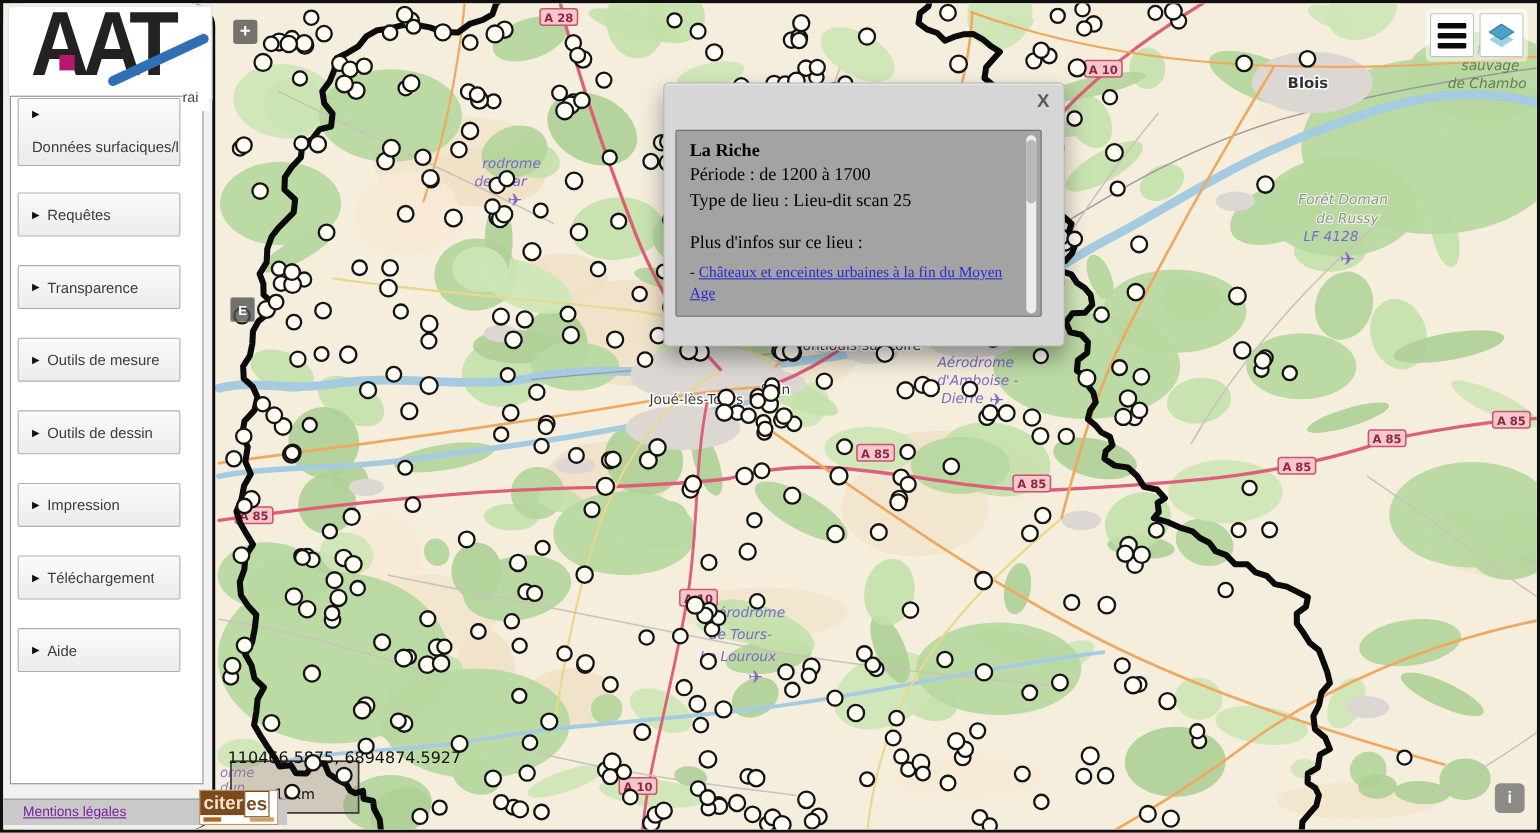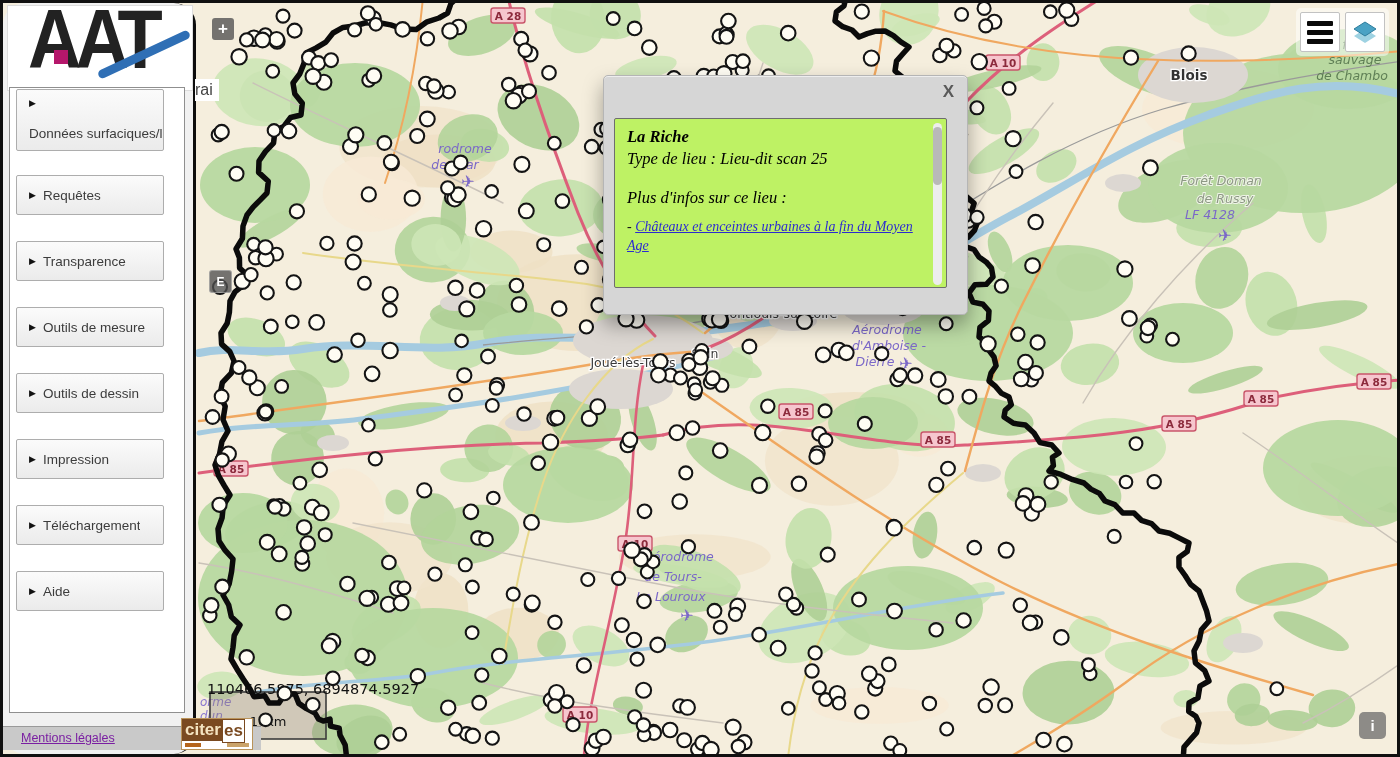--- a/index.html
+++ b/index.html
@@ -28,41 +28,41 @@
             background:rgba(255,255,255,.5);border-radius:5px;}
   .sq-btn{width:38px;height:38px;background:#fff;border:1px solid #c2c2c2;border-radius:2px;
           display:flex;flex-direction:column;align-items:center;justify-content:center;gap:4px;cursor:pointer;}
   .hbar{width:26px;height:5px;background:#0a0a0a;border-radius:1px;}
   
   .popup{position:absolute;left:600px;top:72px;width:363px;height:238px;z-index:30;
          background:#d6d6d6;border:1px solid #b5b5b5;border-radius:5px;
          box-shadow:0 10px 20px rgba(0,0,0,.35), inset 0 1px 0 #eee;}
   .popup-title{position:absolute;left:13px;top:26px;font-size:12.5px;color:#222;margin-top:28px;}
   .popup-close{position:absolute;right:13px;top:6px;font-size:17px;font-weight:bold;color:#5a5a5a;cursor:pointer;}
-  .popup-body{position:absolute;left:10px;top:42px;width:333px;height:170px;background:#bef264;
+  .popup-body{position:absolute;left:10px;top:42px;width:333px;height:170px;background:#a3a3a3;
               border:1px solid #6e6e6e;border-radius:2px;box-sizing:border-box;padding:7px 26px 6px 12px;
-              font-family:"Liberation Serif",serif;font-size:16.5px;line-height:1.35;color:#000;overflow:hidden;font-style:italic;}
+              font-family:"Liberation Serif",serif;font-size:16.5px;line-height:1.35;color:#000;overflow:hidden;}
   .popup-body .place{font-weight:bold;}
   .popup-body p{margin:0;}
   .more-label{margin-top:16px !important;}
   .link-row{margin-top:9px;font-size:14px;color:#111;}
   .link-row a{color:#2b2bd0;text-decoration:underline;font-size:14px;}
   .scroll-track{position:absolute;right:4px;top:4px;width:9px;height:162px;background:#ededed;border-radius:5px;}
   .scroll-thumb{position:absolute;right:4px;top:8px;width:9px;height:58px;background:#b9b9b9;border-radius:5px;}
   
   .sidebar{position:absolute;left:0;top:0;width:193px;height:100%;z-index:40;background:#f1f1f1;
            border-right:3px solid #0d0d0d;box-sizing:border-box;border-radius:22px;}
   .logo-card{position:absolute;left:4px;top:2px;width:184px;height:84px;background:#fff;border:1px solid #ddd;overflow:hidden;}
   .logo-letters{position:absolute;left:20px;top:-14px;font-size:74px;font-weight:600;letter-spacing:-6px;color:#222;
                 transform:scaleY(1.12);transform-origin:top;}
   .logo-square{position:absolute;left:46px;top:44px;width:14px;height:14px;background:#b5176b;}
   .logo-brush{position:absolute;left:86px;top:44px;width:100px;height:9px;background:#2f6fb5;border-radius:5px;
               transform:rotate(-25deg);}
-  .logo-frag{position:absolute;left:192px;top:76px;width:24px;height:20px;background:#fff;z-index:45;
-             font-size:16px;color:#444;padding-top:2px;}
+  .logo-frag{position:absolute;left:163px;top:76px;width:24px;height:20px;background:#fff;z-index:45;
+             font-size:13px;color:#444;padding-top:2px;}
   .menu-panel{position:absolute;left:6px;top:84px;width:176px;height:626px;background:#fff;border:1px solid #8f8f8f;box-sizing:border-box;}
   .menu-item{position:absolute;left:6px;width:148px;height:40px;box-sizing:border-box;
              background:linear-gradient(#fbfbfb,#ebebeb);border:1px solid #adadad;border-radius:2px;
              color:#3c3c3c;font-size:13.5px;display:flex;align-items:center;padding-left:12px;gap:7px;cursor:pointer;}
   .menu-item .tri{font-size:9px;color:#111;}
   .menu-item.tall{height:62px;flex-direction:column;align-items:flex-start;justify-content:space-between;
                   padding:8px 2px 9px 12px;}
   .menu-item .lab{white-space:nowrap;overflow:hidden;}
   .side-footer{position:absolute;left:0;bottom:4px;width:222px;height:23px;background:#c9c9c9;border-top:1px solid #9a9a9a;padding-left:36px;}
   .legal{position:absolute;left:18px;top:4px;font-size:12.5px;color:#7a1fa2;text-decoration:underline;cursor:pointer;}
@@ -867,20 +867,21 @@
         <polygon points="14,4 25,11 14,18 3,11" fill="#4aa2c4" stroke="#2e7d9c" stroke-width="1"></polygon>
       </svg>
     </div>
   </div>
 
   <div class="popup">
     <div class="popup-title">Lieux</div>
     <div class="popup-close">X</div>
     <div class="popup-body">
       <p class="place">La Riche</p>
+      <p>Période : de 1200 à 1700</p>
       <p>Type de lieu : Lieu-dit scan 25</p>
       <p class="more-label">Plus d'infos sur ce lieu :</p>
       <div class="link-row">- <a href="#">Châteaux et enceintes urbaines à la fin du Moyen Age</a></div>
 
       <div class="scroll-track"></div>
       <div class="scroll-thumb"></div>
     </div>
   </div>
 
   <div class="sidebar">

